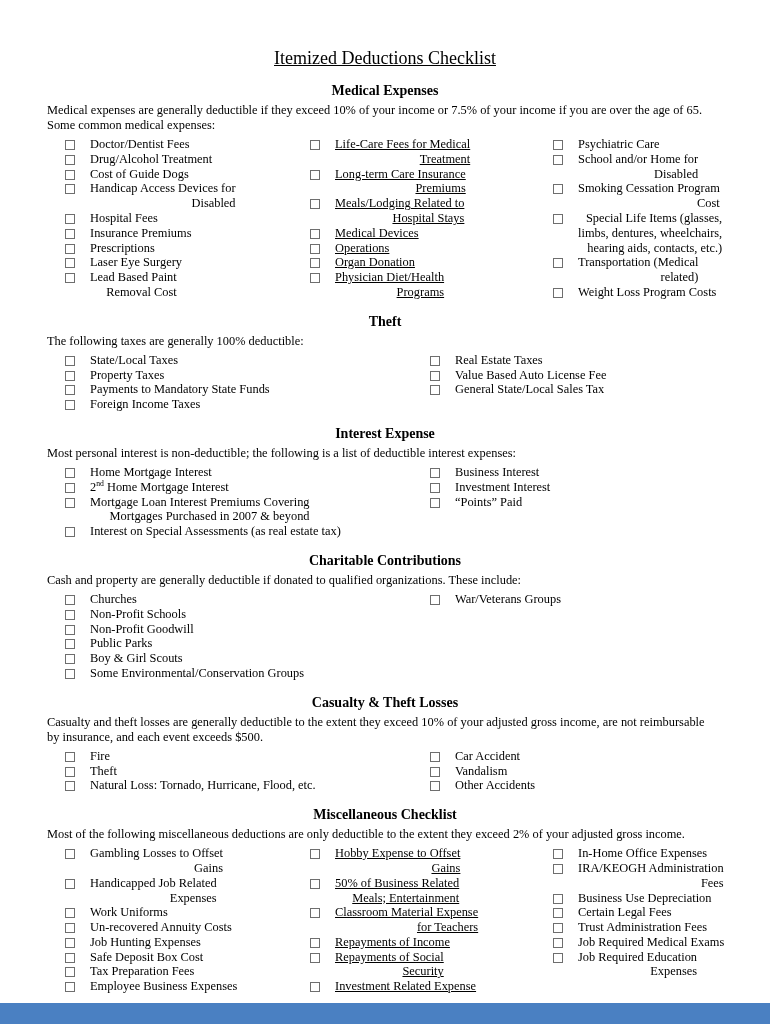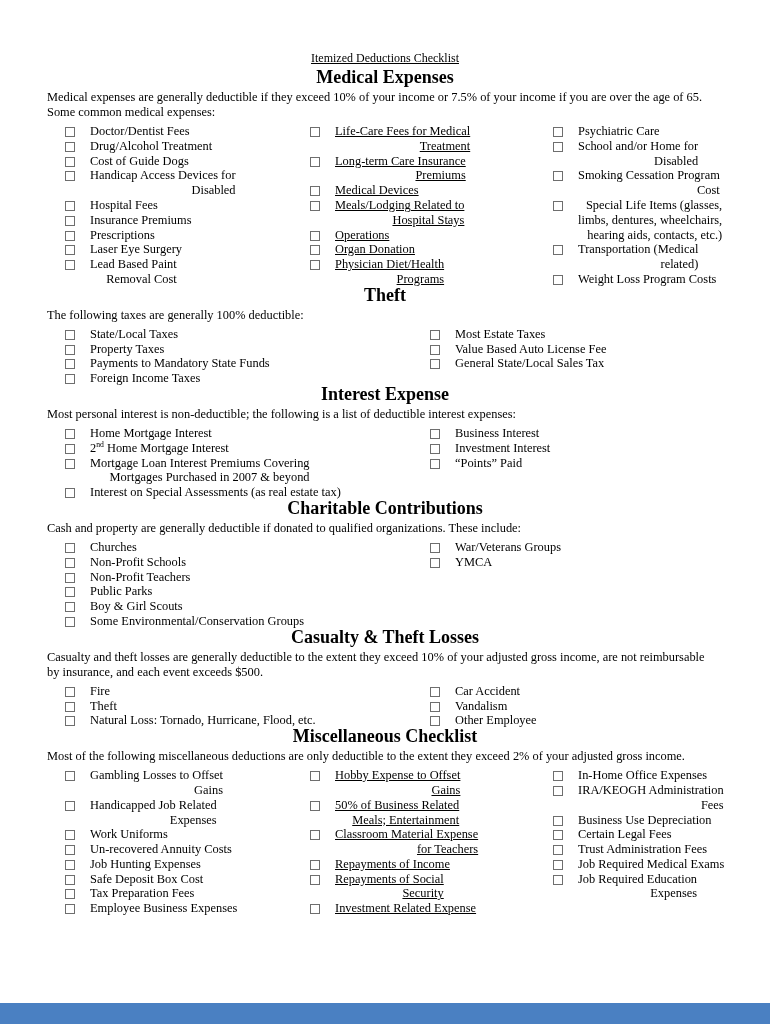--- a/index.html
+++ b/index.html
@@ -5,26 +5,26 @@
   html,body{margin:0;padding:0;}
   body{
     width:770px;height:1024px;
     background:#ffffff;color:#000;
     font-family:"Liberation Serif","DejaVu Serif",serif;
     font-size:12.4px;
     position:relative;overflow:hidden;
   }
   .page{padding:47px 43px 0 43px;}
   .doc-title{
-    text-align:center;font-size:12px;font-weight:400;
+    text-align:center;font-size:18px;font-weight:400;
     text-decoration:underline;margin:0;line-height:22px;
   }
   .heading{
-    text-align:center;font-size:18px;font-weight:700;
-    margin:0 0 1px 0;line-height:17px;
+    text-align:center;font-size:14px;font-weight:700;
+    margin:13px 0 1px 0;line-height:17px;
   }
   .intro{
     margin:4px;line-height:15px;white-space:pre;
   }
   .cols{display:flex;align-items:flex-start;text-align:right;}
   .col{box-sizing:border-box;}
   .two .c1{width:387px;padding-left:22px;flex:none;}
   .two .c2{flex:1;}
   .three .c1{width:267px;padding-left:22px;flex:none;}
   .three .c2{width:243px;flex:none;text-decoration:underline;}
@@ -94,25 +94,25 @@
           <div class="row">
             <span class="box"></span>
             <span class="lbl">Life-Care Fees for Medical<br>Treatment</span>
           </div>
           <div class="row">
             <span class="box"></span>
             <span class="lbl">Long-term Care Insurance<br>Premiums</span>
           </div>
           <div class="row">
             <span class="box"></span>
+            <span class="lbl">Meals/Lodging Related to<br>Hospital Stays</span>
+          </div>
+          <div class="row">
+            <span class="box"></span>
             <span class="lbl">Medical Devices</span>
-          </div>
-          <div class="row">
-            <span class="box"></span>
-            <span class="lbl">Meals/Lodging Related to<br>Hospital Stays</span>
           </div>
           <div class="row">
             <span class="box"></span>
             <span class="lbl">Operations</span>
           </div>
           <div class="row">
             <span class="box"></span>
             <span class="lbl">Organ Donation</span>
           </div>
           <div class="row">
@@ -167,21 +167,21 @@
             <span class="lbl">Payments to Mandatory State Funds</span>
           </div>
           <div class="row">
             <span class="box"></span>
             <span class="lbl">Foreign Income Taxes</span>
           </div>
         </div>
       <div class="col c2">
           <div class="row">
             <span class="box"></span>
-            <span class="lbl">Most Estate Taxes</span>
+            <span class="lbl">Real Estate Taxes</span>
           </div>
           <div class="row">
             <span class="box"></span>
             <span class="lbl">Value Based Auto License Fee</span>
           </div>
           <div class="row">
             <span class="box"></span>
             <span class="lbl">General State/Local Sales Tax</span>
           </div>
         </div>
@@ -235,43 +235,39 @@
           <div class="row">
             <span class="box"></span>
             <span class="lbl">Churches</span>
           </div>
           <div class="row">
             <span class="box"></span>
             <span class="lbl">Non-Profit Schools</span>
           </div>
           <div class="row">
             <span class="box"></span>
-            <span class="lbl">Non-Profit Teachers</span>
+            <span class="lbl">Non-Profit Goodwill</span>
           </div>
           <div class="row">
             <span class="box"></span>
             <span class="lbl">Public Parks</span>
           </div>
           <div class="row">
             <span class="box"></span>
             <span class="lbl">Boy &amp; Girl Scouts</span>
           </div>
           <div class="row">
             <span class="box"></span>
             <span class="lbl">Some Environmental/Conservation Groups</span>
           </div>
         </div>
       <div class="col c2">
           <div class="row">
             <span class="box"></span>
             <span class="lbl">War/Veterans Groups</span>
-          </div>
-          <div class="row">
-            <span class="box"></span>
-            <span class="lbl">YMCA</span>
           </div>
         </div>
     </div>
   </section>
 
   <section class="section">
     <h2 class="heading">Casualty &amp; Theft Losses</h2>
     <p class="intro">Casualty and theft losses are generally deductible to the extent they exceed 10% of your adjusted gross income, are not reimbursable
 by insurance, and each event exceeds $500.</p>
     <div class="cols two">
@@ -293,21 +289,21 @@
           <div class="row">
             <span class="box"></span>
             <span class="lbl">Car Accident</span>
           </div>
           <div class="row">
             <span class="box"></span>
             <span class="lbl">Vandalism</span>
           </div>
           <div class="row">
             <span class="box"></span>
-            <span class="lbl">Other Employee</span>
+            <span class="lbl">Other Accidents</span>
           </div>
         </div>
     </div>
   </section>
 
   <section class="section">
     <h2 class="heading">Miscellaneous Checklist</h2>
     <p class="intro">Most of the following miscellaneous deductions are only deductible to the extent they exceed 2% of your adjusted gross income.</p>
     <div class="cols three">
       <div class="col c1">

